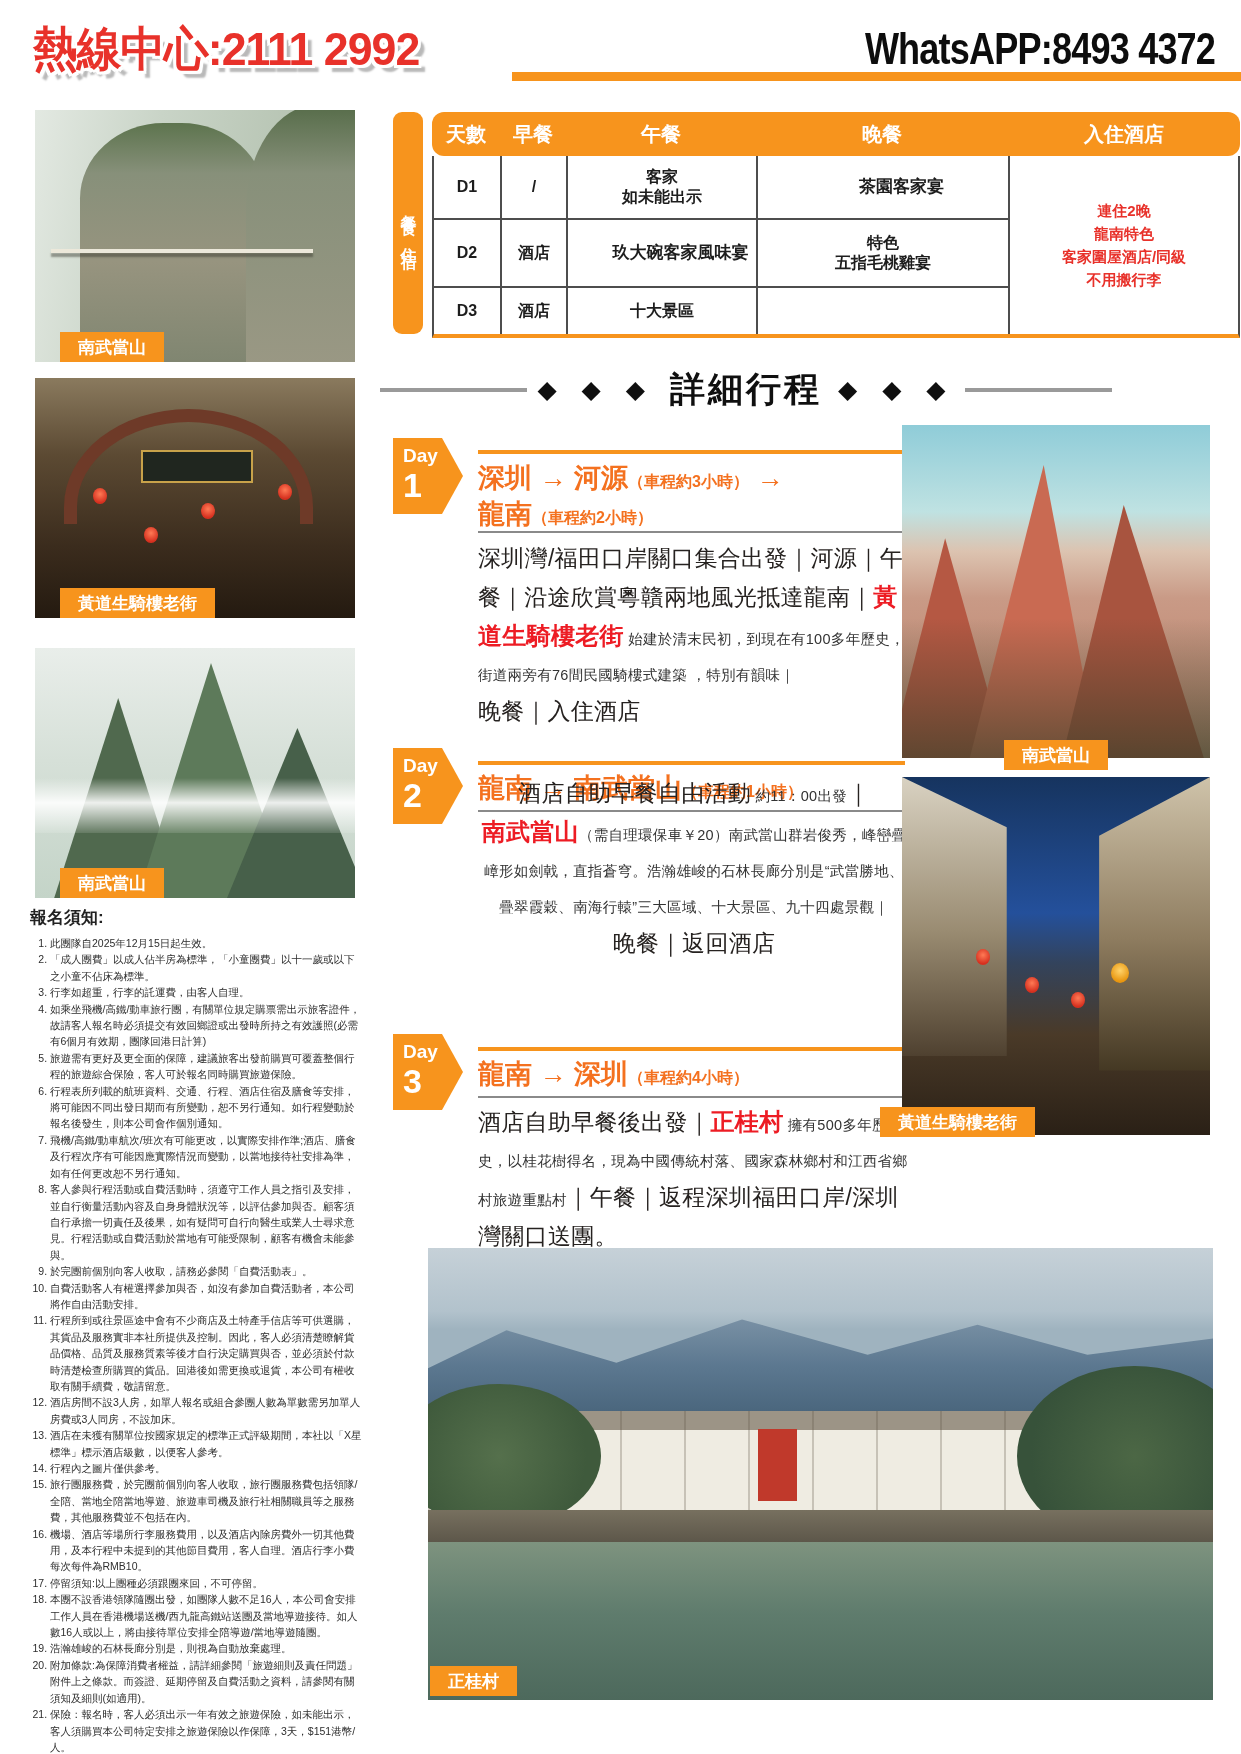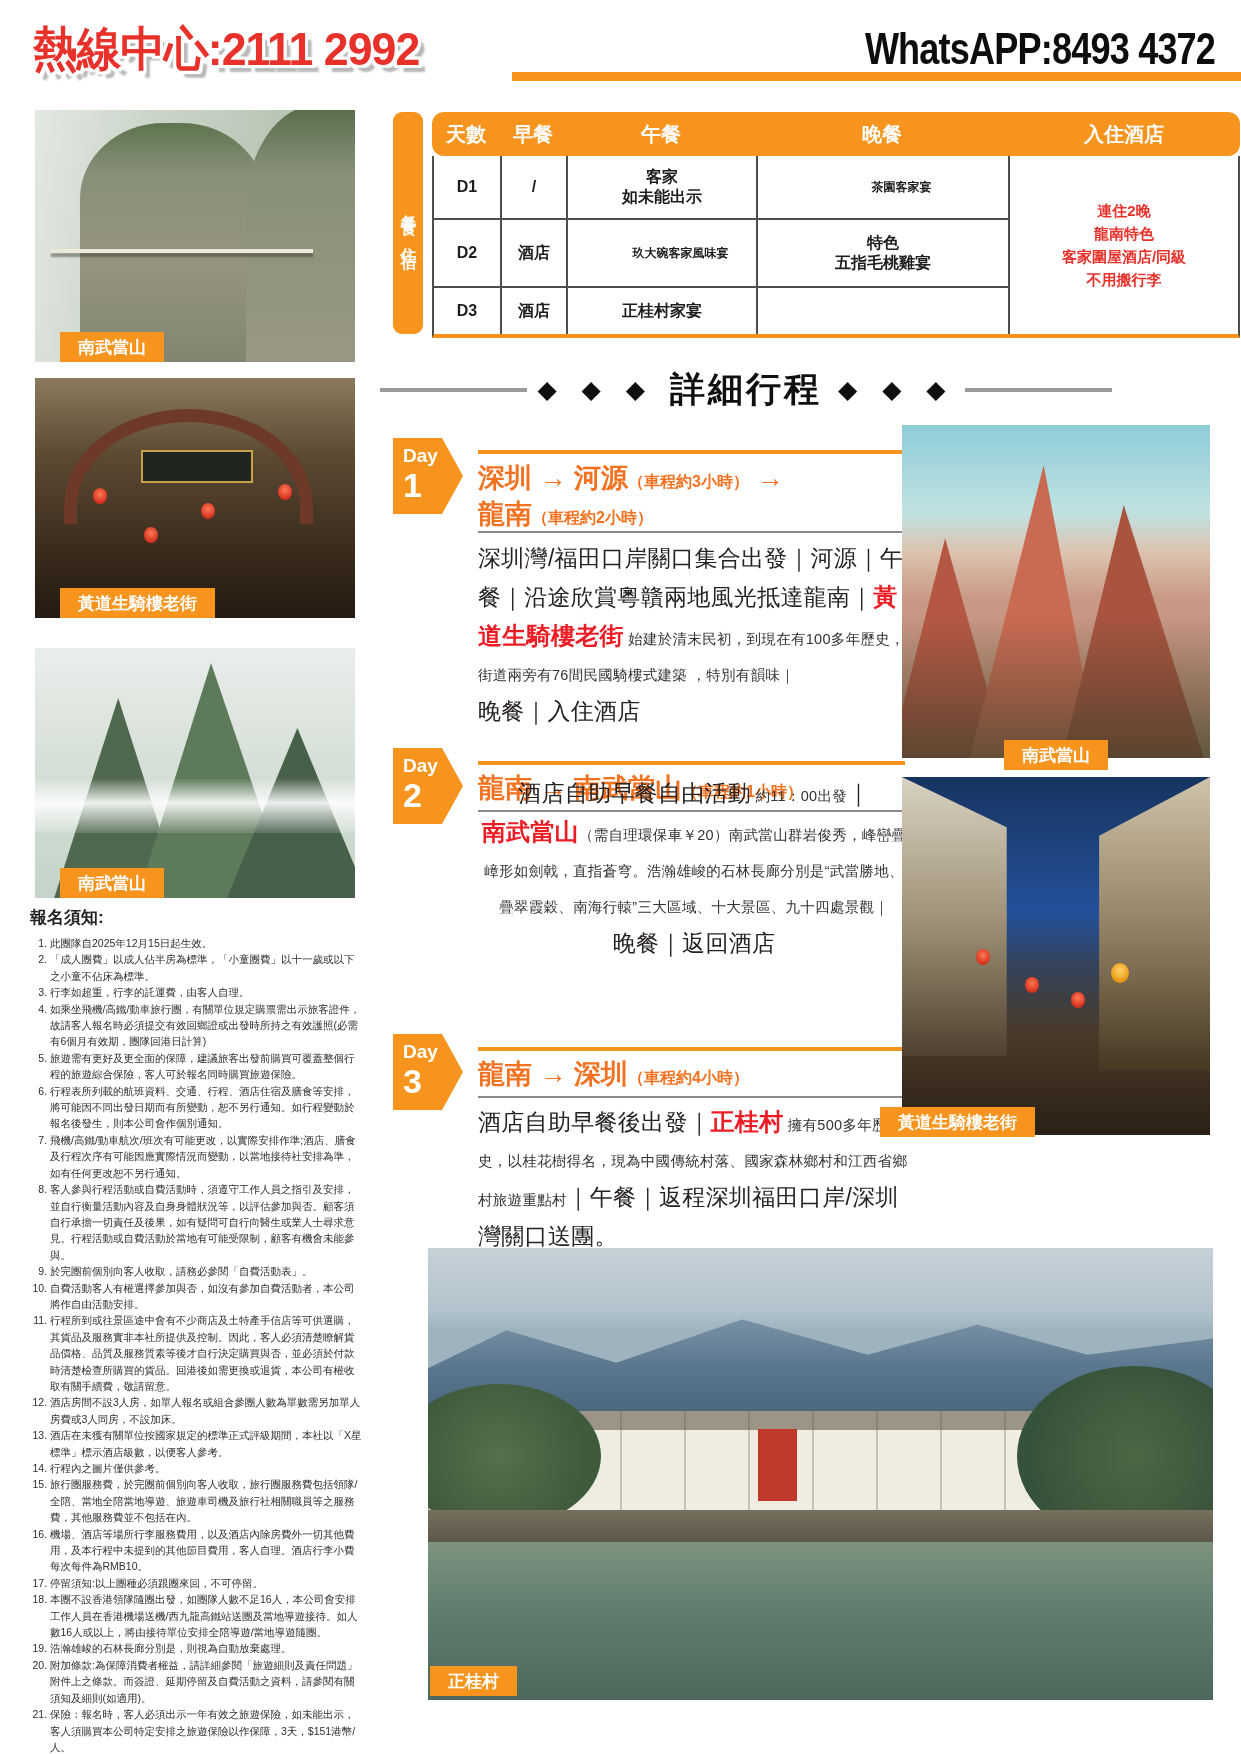--- a/index.html
+++ b/index.html
@@ -24,21 +24,21 @@
   .mhead{display:grid;grid-template-columns:68px 66px 190px 252px 1fr;background:#f7941d;
     border-radius:12px;height:44px;align-items:center;}
   .mhead div{text-align:center;color:#fff;font-size:20px;font-weight:700;}
   .mbody{display:grid;grid-template-columns:68px 66px 190px 252px 1fr;
     grid-template-rows:62px 68px 48px;border-left:2px solid #4d4d4d;border-right:2px solid #4d4d4d;
     border-bottom:4px solid #f7941d;}
   .mc{display:flex;flex-direction:column;align-items:center;justify-content:center;
     border-right:2px solid #4d4d4d;border-top:2px solid #4d4d4d;font-size:16px;font-weight:700;
     color:#1d1d1d;text-align:center;line-height:1.25;}
   .mc.first-row{border-top:none;}
-  .mc.dinner{font-size:12px;padding-left:37px;}
+  .mc.dinner{font-size:17px;padding-left:37px;}
   .mc.hotel{grid-column:5;grid-row:1/4;border-right:none;color:#e8312a;font-size:15px;
     line-height:23px;font-weight:700;}
 
   
   .sec-head{position:absolute;left:380px;top:366px;width:732px;display:flex;align-items:center;}
   .sec-head .rule{flex:1;height:4px;background:#9a9a9a;}
   .sec-head .dia{font-size:25px;color:#0f0f0f;letter-spacing:9px;margin:0 10px;font-weight:700;}
   .sec-head .ttl{font-size:35px;font-weight:900;color:#0f0f0f;letter-spacing:3px;margin:0 6px;white-space:nowrap;}
 
   
@@ -185,21 +185,21 @@
       </div>
       <div class="mc">D2</div>
       <div class="mc">酒店</div>
       <div class="mc dinner">玖大碗客家風味宴</div>
       <div class="mc">
         <div>特色</div>
           <div>五指毛桃雞宴</div>
       </div>
       <div class="mc">D3</div>
       <div class="mc">酒店</div>
-      <div class="mc">正桂村家宴</div>
+      <div class="mc">十大景區</div>
       <div class="mc dinner"></div>
     </div>
   </div>
 
   <div class="sec-head">
     <div class="rule"></div>
     <div class="dia">◆ ◆ ◆</div>
     <div class="ttl">詳細行程</div>
     <div class="dia">◆ ◆ ◆</div>
     <div class="rule"></div>

